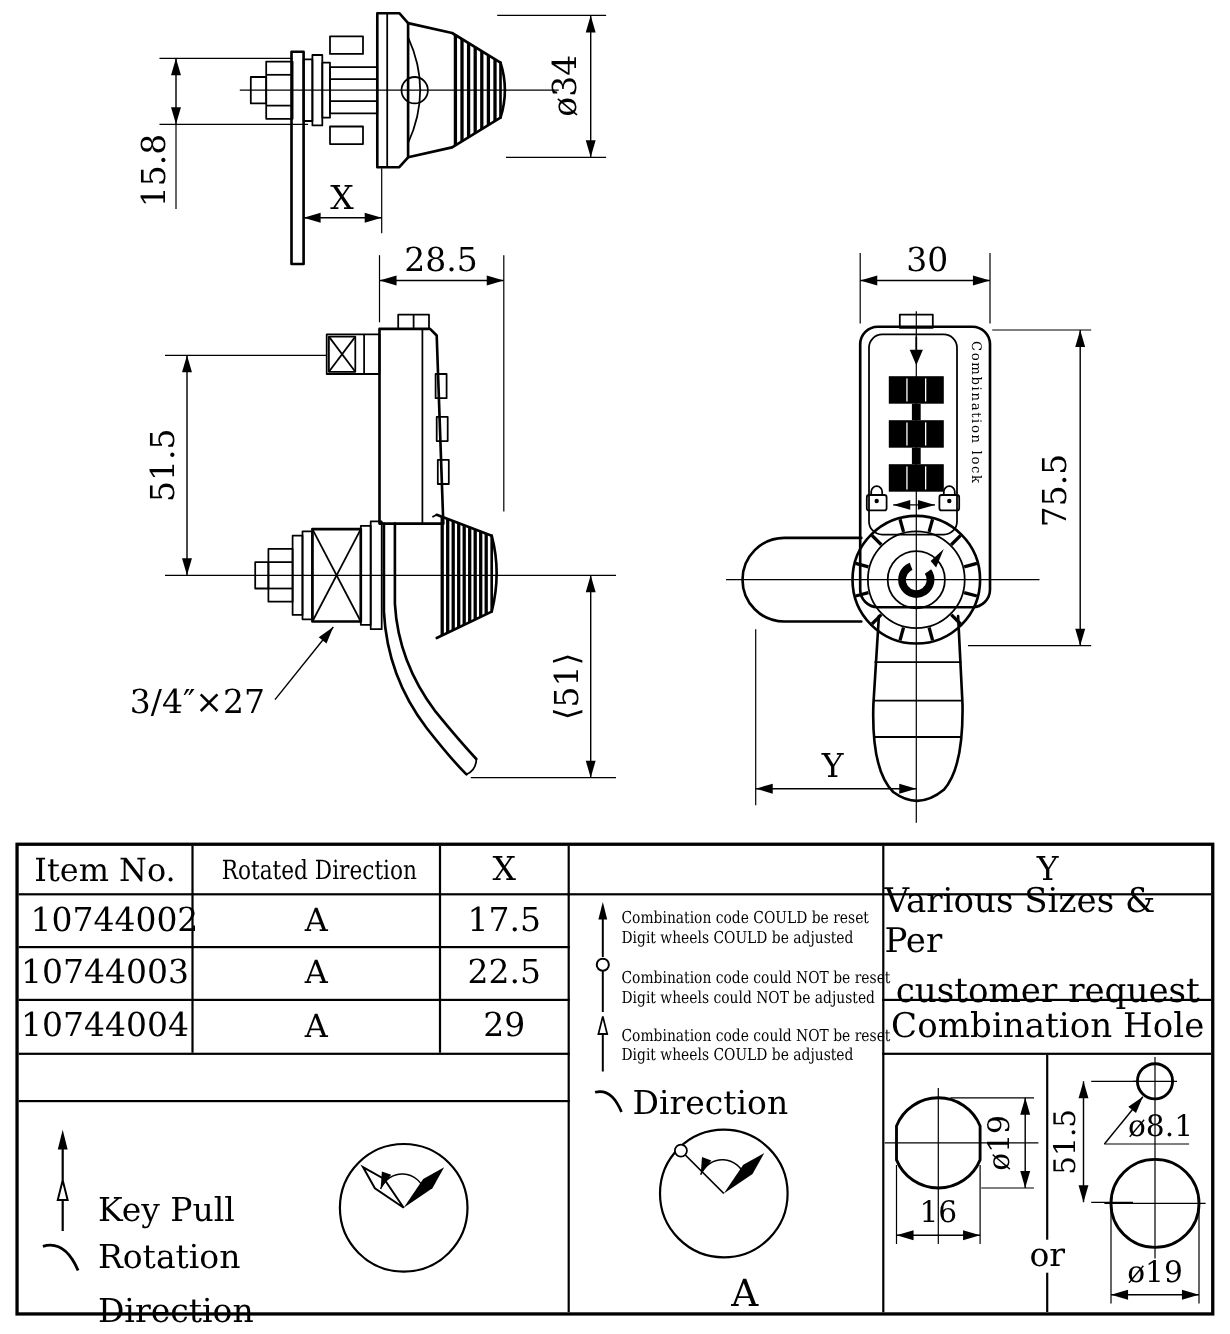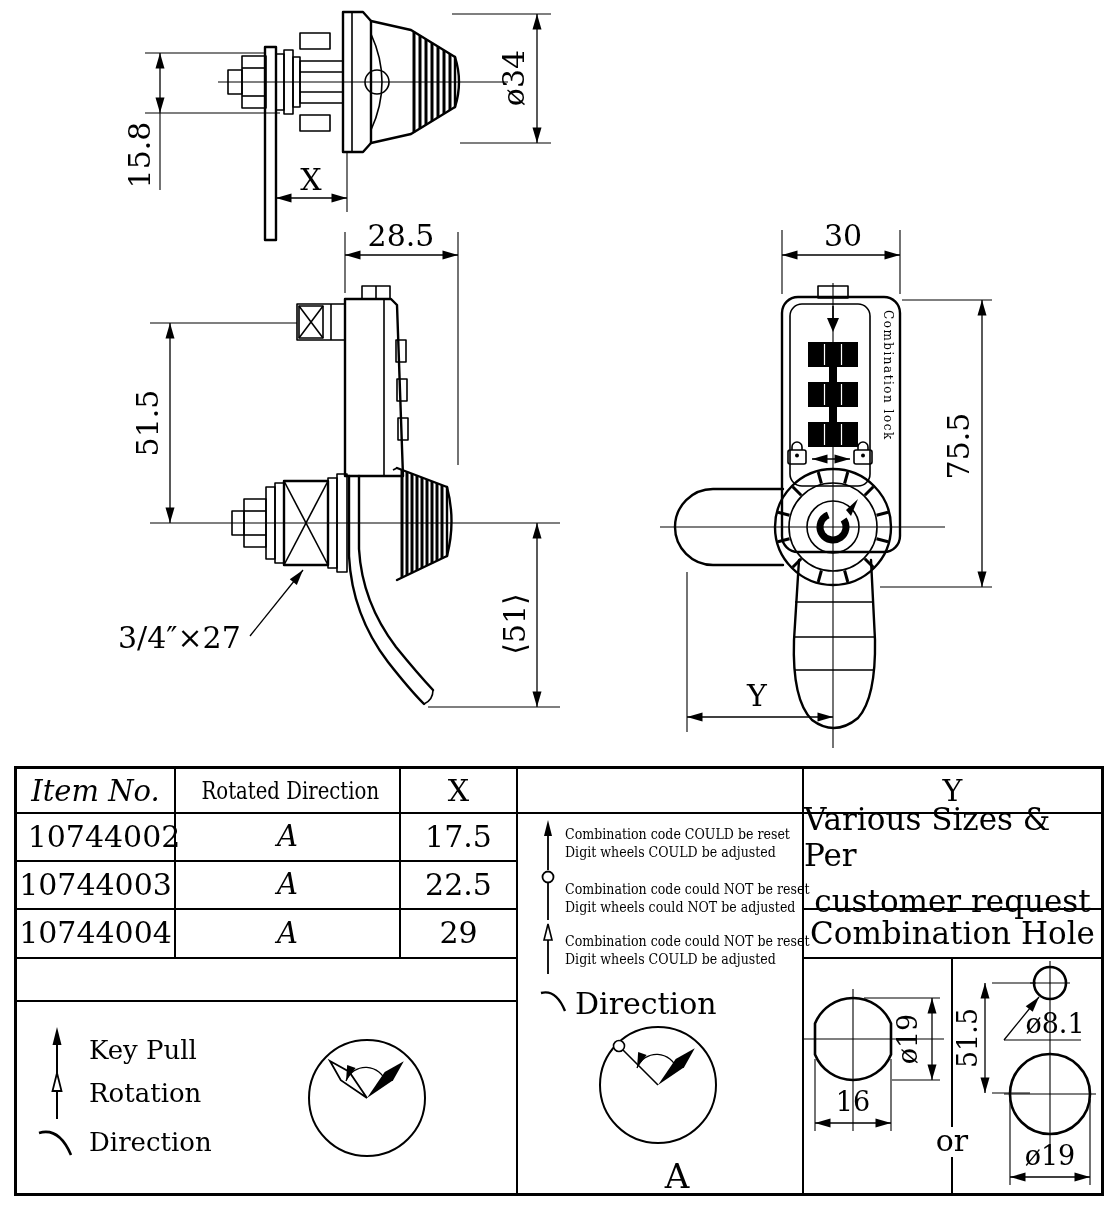--- a/index.html
+++ b/index.html
@@ -6,28 +6,28 @@
   #page{position:relative;width:1118px;height:1213px;background:#ffffff;overflow:hidden;
         font-family:"DejaVu Serif",serif;color:#000;}
   svg text{font-family:"DejaVu Serif",serif;fill:#000;}
   .abs{position:absolute;}
   
   #spec-table{position:absolute;left:14px;top:766px;width:1084px;height:424px;border:3px solid #000;}
   .hl{position:absolute;height:2px;background:#000;}
   .vl{position:absolute;width:2px;background:#000;}
   .cell{position:absolute;display:flex;align-items:center;justify-content:center;text-align:center;}
   .f30{font-size:30px;}
-  .f29{font-size:29px;font-style:italic;}
+  .f29{font-size:29px;}
   .f31{font-size:31px;}
   .f34{font-size:34px;}
   .squeeze{display:inline-block;transform:scaleX(.82);transform-origin:50% 50%;white-space:nowrap;}
   .hdr-ico{display:flex;align-items:center;justify-content:center;gap:6px;}
   .note{position:absolute;font-size:15px;line-height:17.5px;white-space:nowrap;}
   .note .nline{display:block;transform:scaleX(.84);transform-origin:0 50%;}
-  .legend-label{position:absolute;font-size:26px;white-space:nowrap;}
+  .legend-label{position:absolute;font-size:30px;white-space:nowrap;margin-top:48px;}
   .ol{fill:none;stroke:#000;stroke-width:2.4;stroke-linejoin:round;stroke-linecap:round;}
   .o1{fill:none;stroke:#000;stroke-width:1.6;stroke-linejoin:round;}
   .t{fill:none;stroke:#000;stroke-width:1.1;}
   .d{fill:none;stroke:#000;stroke-width:1.3;}
   .rib{stroke:#000;stroke-width:3;}
   .dt{font-size:30px;}
   .di{font-size:27px;}
 </style>
 </head>
 <body>

